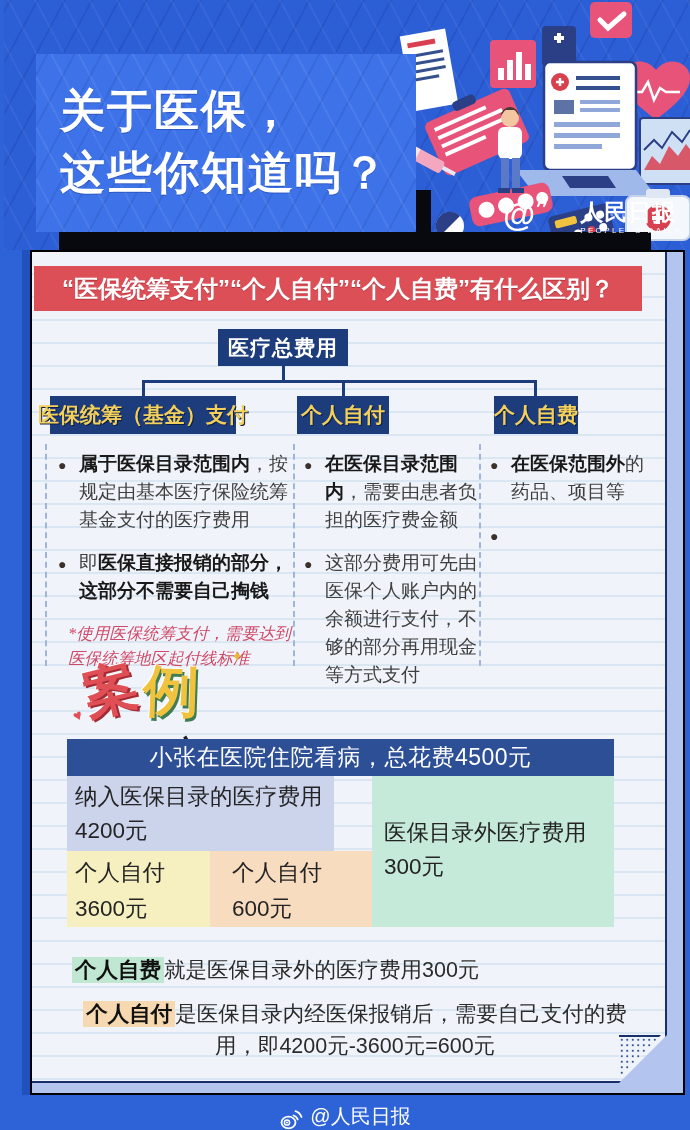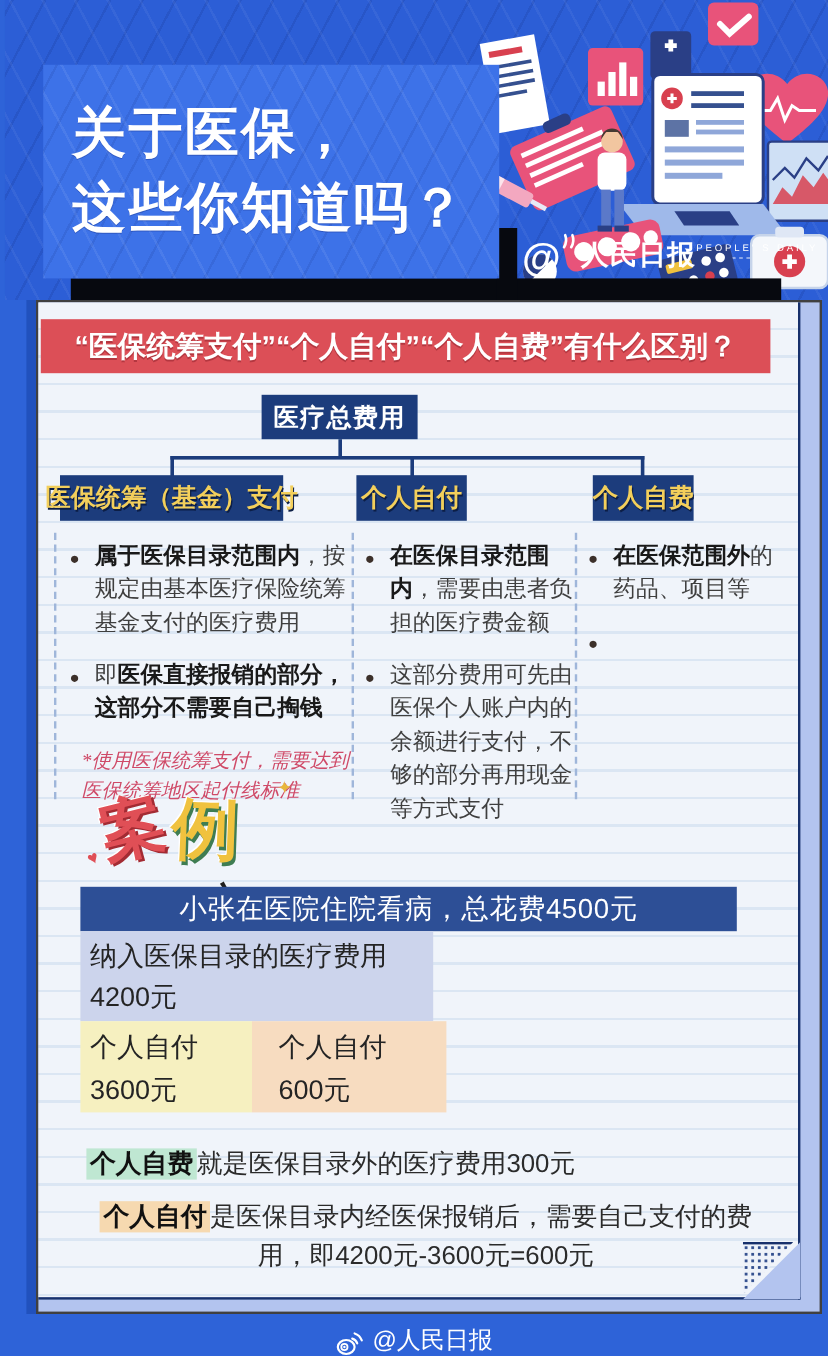--- a/index.html
+++ b/index.html
@@ -18,27 +18,27 @@
     padding:26px 0 0 24px;
     background:
       repeating-linear-gradient(62deg, rgba(255,255,255,.07) 0 2px, transparent 2px 24px),
       repeating-linear-gradient(-62deg, rgba(8,25,95,.10) 0 2px, transparent 2px 24px),
       #3d72e8;}
   .title-line{color:#ffffff;font-weight:bold;font-size:45px;line-height:62px;letter-spacing:2px;
     text-shadow:0 1px 0 rgba(20,40,120,.35);}
   .logo{position:absolute;right:12px;top:198px;display:flex;align-items:flex-start;color:#fff;z-index:5;}
   .logo-at{font-size:33px;font-weight:bold;line-height:34px;}
   .logo-marks{margin:-4px 2px 0 1px;}
-  .logo-col{display:flex;flex-direction:row;margin-top:2px;}
+  .logo-col{display:flex;flex-direction:column;margin-top:2px;margin-left:28px;}
   .logo-cn{font-size:23px;font-weight:bold;letter-spacing:1px;line-height:24px;}
   .logo-en{font-size:8px;letter-spacing:2.4px;margin-top:2px;}
   .illo{position:absolute;right:0;top:0;}
   
   .card{position:absolute;left:30px;top:250px;width:655px;height:845px;box-sizing:border-box;
-    background:#b3c4ef;border:2px solid #404040;box-shadow:-8px 0 0 #2151bd;}
+    background:#b3c4ef;border:2px solid #000000;box-shadow:-8px 0 0 #2151bd;}
   .paper{position:absolute;left:0;top:0;width:635px;height:831px;box-sizing:border-box;
     border-right:2px solid #17306b;border-bottom:2px solid #17306b;
     background:repeating-linear-gradient(to bottom,#f0f4fa 0 21px,#dbe6f3 21px 23px);}
   .corner{position:absolute;right:-2px;bottom:-2px;width:48px;height:48px;}
   .corner-cut{position:absolute;inset:0;background:#b3c4ef;clip-path:polygon(100% 0,100% 100%,0 100%);}
   .corner-dots{position:absolute;left:0;top:0;width:42px;height:44px;
     background-color:#eef2f9;background-image:radial-gradient(#33508f 1.1px, transparent 1.3px);
     background-size:5.5px 5.5px;clip-path:polygon(0 0,100% 0,0 100%);
     border-top:2px solid #17306b;box-sizing:border-box;}
   
@@ -81,21 +81,21 @@
     transform:rotate(6deg) translateY(6px);text-shadow:2px 3px 0 #3f7d52, -1px -1px 0 #fff;}
   .stamp-heart{position:absolute;left:-12px;bottom:26px;color:#e04f56;font-size:15px;transform:rotate(-20deg);}
   .stamp-spark{position:absolute;right:18px;top:4px;color:#e8b73c;font-size:15px;}
   .stamp-arrow{position:absolute;left:92px;bottom:-16px;color:#1e1e1e;font-size:24px;font-weight:bold;transform:rotate(18deg);}
   
   .case-table{position:absolute;left:35px;top:487px;width:547px;height:188px;}
   .ct-header{height:37px;background:#2d4f96;color:#fff;font-size:23px;letter-spacing:.5px;
     display:flex;align-items:center;justify-content:center;white-space:nowrap;}
   .ct-body{position:relative;height:151px;}
   .cell{position:absolute;box-sizing:border-box;color:#242424;font-size:22.5px;line-height:34px;}
-  .ct-lav{left:0;top:0;width:294px;height:75px;background:#ccd4ec;padding:4px 6px 16px 8px;}
+  .ct-lav{left:0;top:0;width:267px;height:75px;background:#ccd4ec;padding:4px 6px 16px 8px;}
   .ct-mint{left:305px;top:0;width:242px;height:151px;background:#c5ead9;padding:40px 6px 0 12px;}
   .ct-yellow{left:0;top:75px;width:143px;height:76px;background:#f6f0c0;padding:4px 0 0 8px;line-height:36px;}
   .ct-peach{left:143px;top:75px;width:162px;height:76px;background:#f7dcc0;padding:4px 0 0 22px;line-height:36px;}
   
   .note{position:absolute;left:40px;width:566px;font-size:21.5px;line-height:32px;color:#2b2b2b;}
   .n1{top:702px;} .n2{top:746px;text-align:center;}
   .term{font-weight:bold;color:#111;padding:1px 3px;}
   .hl-mint{background:#bfe7d2;}
   .hl-peach{background:#f6d9b0;}
   
@@ -296,20 +296,21 @@
         <span class="stamp-heart">♥</span>
         <span class="stamp-c1">案</span><span class="stamp-c2">例</span>
         <span class="stamp-spark">✦</span>
         <span class="stamp-arrow">➘</span>
       </div>
 
       <div class="case-table">
         <div class="ct-header">小张在医院住院看病，总花费4500元</div>
         <div class="ct-body">
           <div class="cell ct-lav">纳入医保目录的医疗费用4200元</div>
+          <div class="cell ct-mint">医保目录外医疗费用300元</div>
           <div class="cell ct-yellow">
             <div>个人自付</div>
             <div>3600元</div>
           </div>
           <div class="cell ct-peach">
             <div>个人自付</div>
             <div>600元</div>
           </div>
         </div>
       </div>

